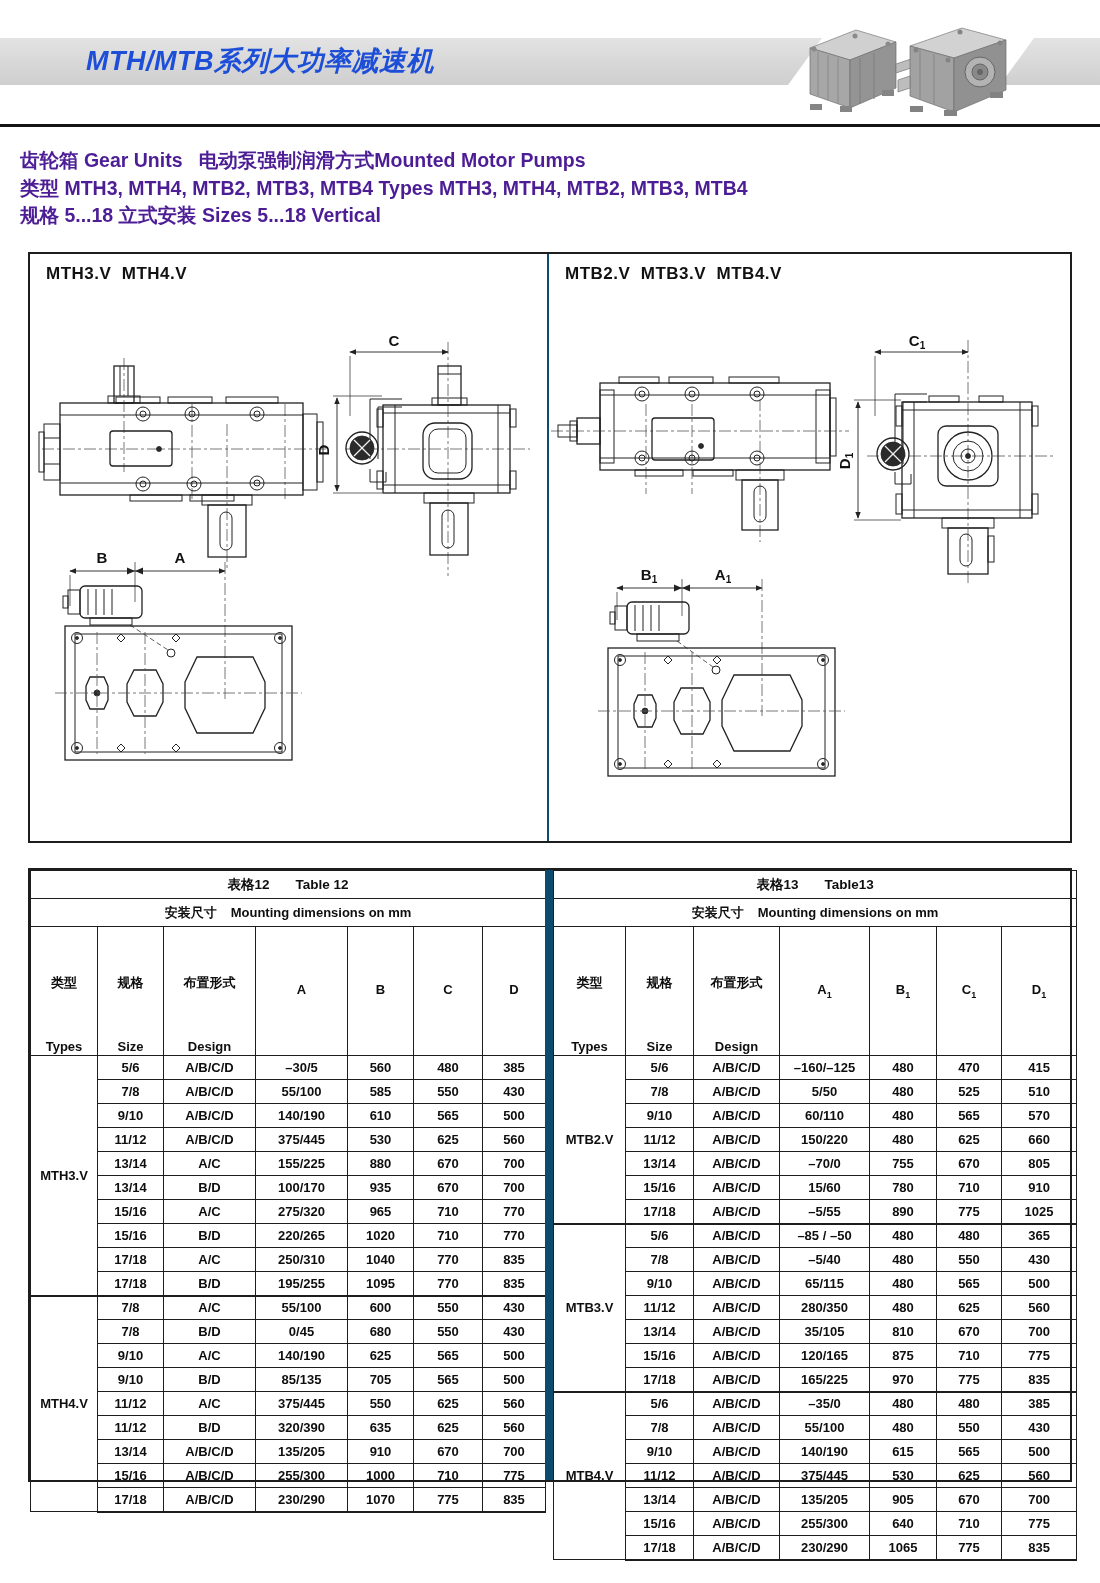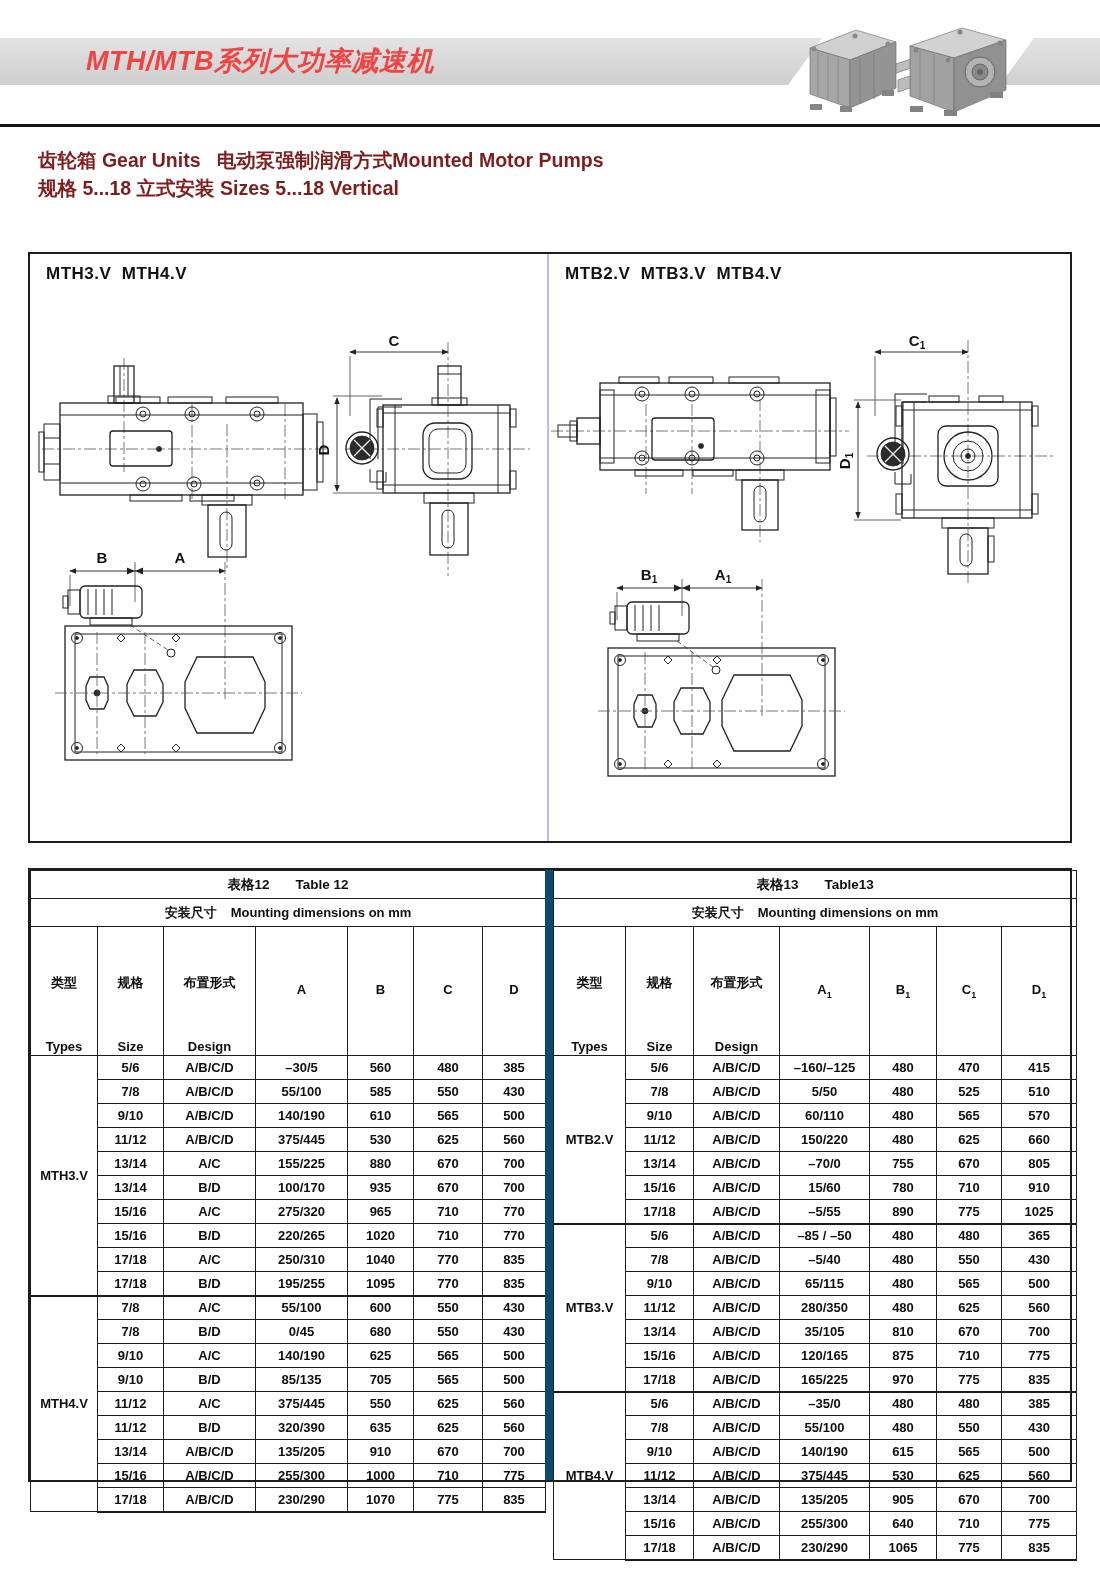--- a/index.html
+++ b/index.html
@@ -7,36 +7,36 @@
         font-family:"Liberation Sans","DejaVu Sans",sans-serif;color:#111;overflow:hidden;}
 
   
   .band{position:absolute;left:0;top:38px;width:822px;height:47px;
         background:linear-gradient(180deg,#e3e3e3 0%,#d7d7d7 55%,#cfcfcf 100%);
         clip-path:polygon(0 0,822px 0,788px 100%,0 100%);}
   .band-right{position:absolute;left:1000px;top:38px;width:100px;height:47px;
         background:linear-gradient(180deg,#e3e3e3,#cfcfcf);
         clip-path:polygon(34px 0,100% 0,100% 100%,0 100%);}
   .page-title{position:absolute;left:86px;top:38px;height:47px;line-height:47px;
-        font-size:27px;font-weight:800;font-style:italic;letter-spacing:.5px;color:#ef4444;
+        font-size:27px;font-weight:800;font-style:italic;letter-spacing:.5px;color:#1d4ed8;
         white-space:pre;}
   .gears{position:absolute;left:798px;top:16px;width:216px;height:104px;}
   .rule{position:absolute;left:0;top:124px;width:1100px;height:3px;background:#151515;}
 
   
-  .intro{position:absolute;left:38px;top:147px;font-size:19.5px;font-weight:700;
-         line-height:27.5px;color:#7f1d1d;}
+  .intro{position:absolute;left:20px;top:147px;font-size:19.5px;font-weight:700;
+         line-height:27.5px;color:#4c1d95;}
   .intro div{white-space:pre;}
 
   
   .draw-box{position:absolute;left:28px;top:252px;width:1044px;height:591px;
             border:2px solid #1d1d1d;box-sizing:border-box;display:flex;}
   .draw-half{position:relative;height:100%;}
   .draw-half.left{width:517px;}
-  .draw-half.right{width:521px;border-left:2px solid #c4b5fd;flex:1;}
+  .draw-half.right{width:521px;border-left:2px solid #0c4a6e;flex:1;}
   .draw-label{position:absolute;left:16px;top:10px;font-size:17px;font-weight:700;
               letter-spacing:.5px;white-space:pre;z-index:2;}
   .draw-half svg{position:absolute;left:0;top:0;}
 
   
   .tables-box{position:absolute;left:28px;top:868px;width:1044px;height:614px;
               border:2px solid #1d1d1d;box-sizing:border-box;display:flex;}
   .t-half{position:relative;}
   .t-half.left{width:515px;}
   .t-half.right{flex:1;border-left:8px solid #0c4a6e;}
@@ -112,20 +112,21 @@
       <rect x="112" y="90" width="13" height="6" fill="#828282"></rect>
       <rect x="146" y="94" width="13" height="6" fill="#828282"></rect>
       <rect x="192" y="76" width="13" height="6" fill="#828282"></rect>
     </g>
   </svg>
 
   <div class="rule"></div>
 
   <div class="intro">
     <div>齿轮箱 Gear Units   电动泵强制润滑方式Mounted Motor Pumps</div>
+    <div>类型 MTH3, MTH4, MTB2, MTB3, MTB4 Types MTH3, MTH4, MTB2, MTB3, MTB4</div>
     <div>规格 5...18 立式安装 Sizes 5...18 Vertical</div>
   </div>
 
   <div class="draw-box">
 
     <div class="draw-half left">
       <div class="draw-label">MTH3.V  MTH4.V</div>
       <svg width="517" height="585" viewBox="0 0 517 585">
         <defs>
           <marker id="arr" viewBox="0 0 10 10" refX="9" refY="5" markerWidth="8" markerHeight="8" orient="auto-start-reverse">

